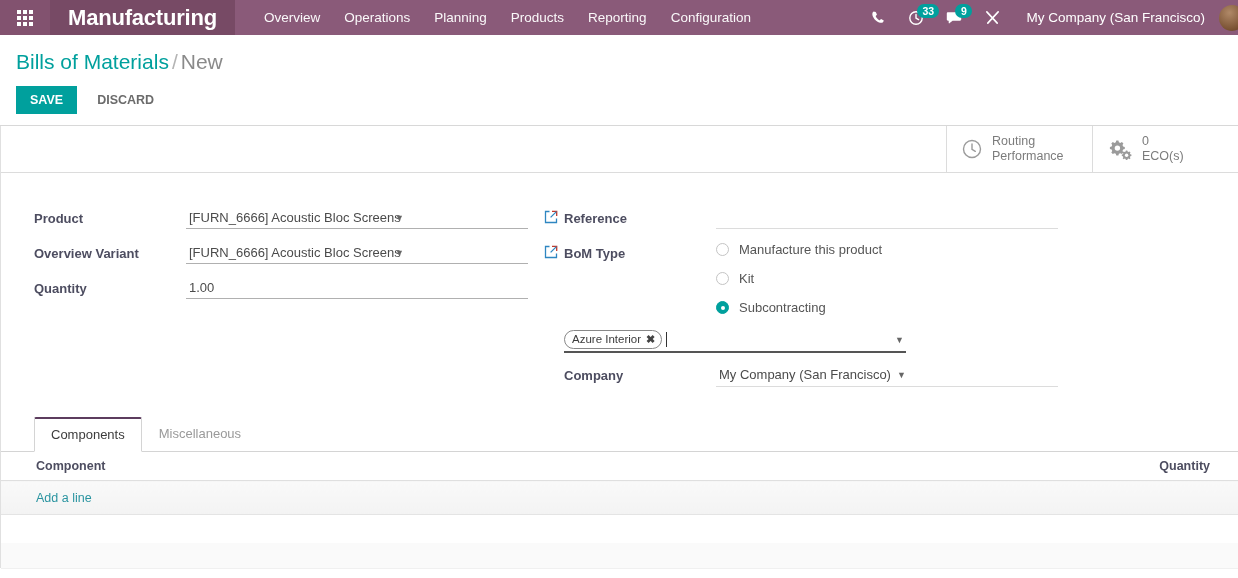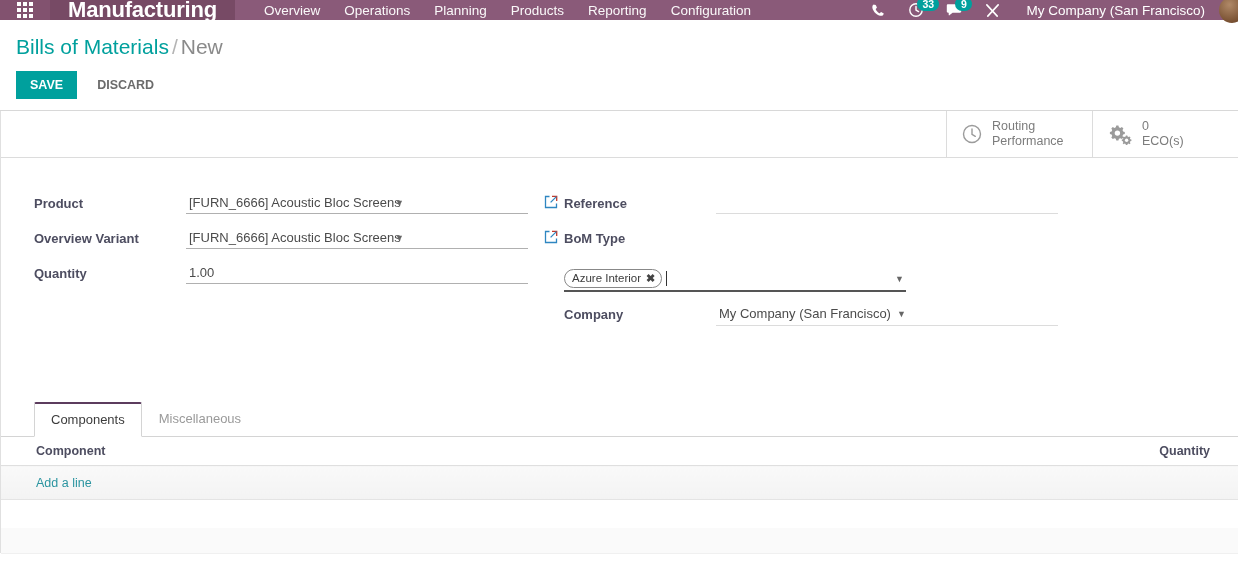--- a/index.html
+++ b/index.html
@@ -5,21 +5,21 @@
   * { box-sizing: border-box; margin: 0; padding: 0; }
   html, body {
     width: 1238px; height: 578px;
     font-family: "Liberation Sans", sans-serif;
     background: #ffffff;
     overflow: hidden;
   }
 
   
   .navbar {
-    height: 20px;
+    height: 35px;
     background: #8a5a79;
     display: flex;
     align-items: stretch;
     position: relative;
   }
   .apps-btn {
     width: 50px;
     background: #82526f;
     display: flex; align-items: center; justify-content: center;
     cursor: pointer;
@@ -475,20 +475,34 @@
       <div class="col right">
         <div class="f-row">
           <div class="f-label">Reference</div>
           <div class="f-val">
             <input class="f-input-plain" value="" style="">
           </div>
         </div>
 
         <div class="f-row" style="margin-bottom:14px">
           <div class="f-label">BoM Type</div>
+          <div class="f-val">
+            <div class="radio-row">
+              <span class="rad"></span>
+              <span class="radio-lbl">Manufacture this product</span>
+            </div>
+            <div class="radio-row">
+              <span class="rad"></span>
+              <span class="radio-lbl">Kit</span>
+            </div>
+            <div class="radio-row">
+              <span class="rad on"></span>
+              <span class="radio-lbl">Subcontracting</span>
+            </div>
+          </div>
         </div>
 
         <div class="f-row">
           <div class="f-val">
             <div class="tag-field">
               <span class="tag">
                 <span>Azure Interior</span>
                 <span class="tag-x">✖</span>
               </span>
               <span class="tcursor"></span>

